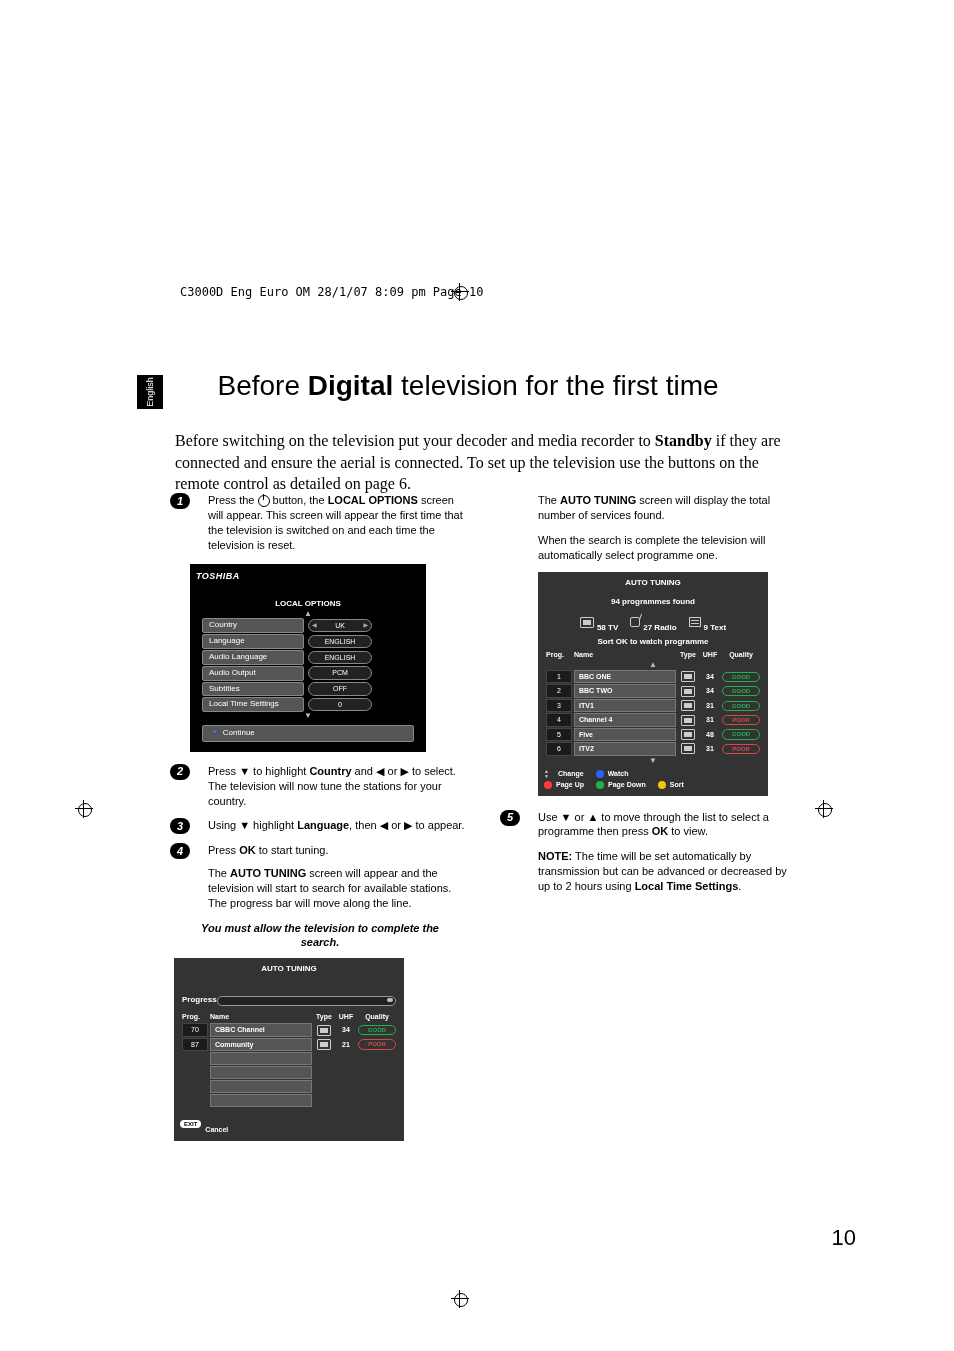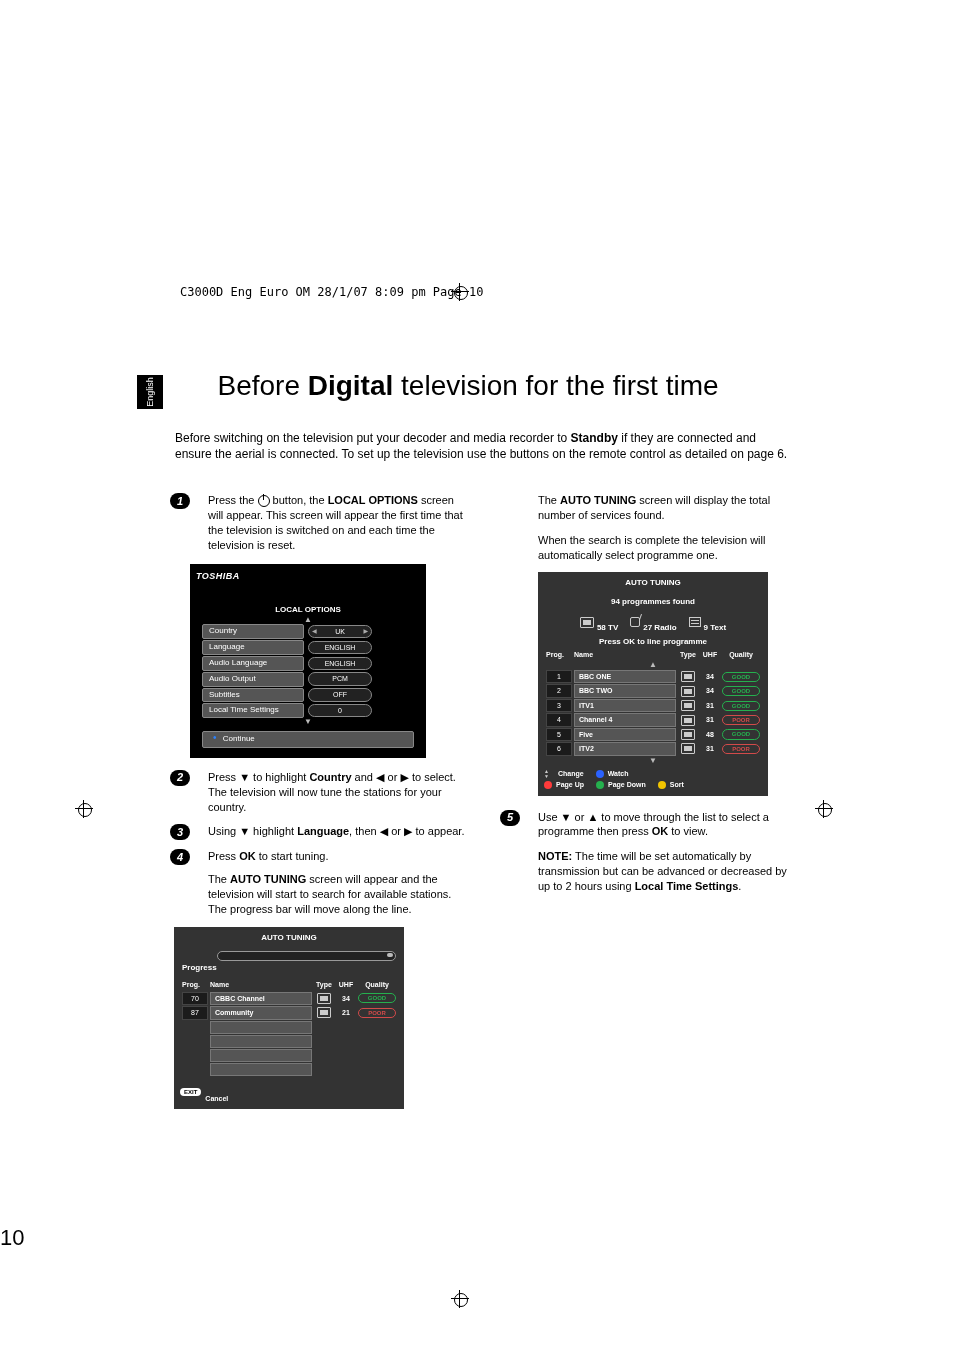--- a/index.html
+++ b/index.html
@@ -53,22 +53,22 @@
     font-size: 28px;
     font-weight: 300;
     text-align: center;
   }
   .title b { font-weight: 700; }
   .intro {
     position: absolute;
     top: 430px;
     left: 175px;
     width: 620px;
-    font-family: Liberation Sans, sans-serif;
-    font-size: 12px;
+    font-family: Liberation Serif, serif;
+    font-size: 16px;
     line-height: 1.35;
   }
   .intro b { font-weight: 700; }
   .col-left, .col-right {
     position: absolute;
     width: 300px;
     font-family: "Helvetica Neue", Arial, sans-serif;
     font-size: 11px;
     line-height: 1.35;
   }
@@ -112,21 +112,21 @@
   .osd {
     margin: 12px 0 12px 20px;
     width: 236px;
     background: #000;
     color: #fff;
     font-family: Arial, sans-serif;
     font-size: 8px;
     padding: 6px 6px 10px 6px;
     box-sizing: border-box;
   }
-  .osd-brand { font-weight: 700; font-size: 9px; margin-bottom: 22px; letter-spacing: 0.5px; font-style: italic; }
+  .osd-brand { font-weight: 700; font-size: 9px; margin-bottom: 16px; letter-spacing: 0.5px; font-style: italic; }
   .osd-title { text-align: center; font-size: 8px; font-weight: 700; margin-bottom: 2px; }
   .osd-tri-down { text-align: center; font-size: 8px; line-height: 6px; color: #bbb; }
   .osd-row {
     display: flex;
     align-items: center;
     margin: 1px 6px;
     gap: 4px;
   }
   .osd-row .lbl {
     background: #555;
@@ -179,21 +179,21 @@
     margin: 8px 0 0 4px;
     width: 230px;
     background: #333;
     color: #fff;
     font-family: Arial, sans-serif;
     font-size: 8px;
     padding: 6px;
     box-sizing: border-box;
   }
   .auto-title { text-align: center; font-weight: 700; margin-bottom: 8px; }
-  .progress-row { display: flex; align-items: flex-start; margin: 4px 2px 6px 2px; }
+  .progress-row { display: flex; align-items: flex-end; margin: 4px 2px 6px 2px; }
   .progress-row b { font-weight: 700; }
   .progress-bar {
     flex: 1;
     height: 8px;
     border: 1px solid #999;
     border-radius: 5px;
     position: relative;
     background: #222;
   }
   .progress-bar::after {
@@ -292,21 +292,21 @@
     font-style: italic;
     font-weight: 700;
     text-align: center;
     margin: 10px 18px 8px 18px;
   }
   .page-number {
     position: absolute;
     bottom: 100px;
     left: 0;
     right: 0;
-    text-align: left;
+    text-align: right;
     font-family: "Helvetica Neue", Arial, sans-serif;
     font-size: 22px;
   }
   .reg-mark {
     width: 18px; height: 18px; position: relative;
   }
   .reg-mark::before {
     content:""; position:absolute; left:3px; top:3px; width:12px; height:12px;
     border:1px solid #000; border-radius:50%;
   }
@@ -428,20 +428,21 @@
 
   <div class="step">
     <div class="step-badge">
           <span>4</span>
         </div>
     <span>Press </span><b>OK</b><span> to start tuning.</span>
     <div style="height:8px"></div>
     <span>The </span><b>AUTO TUNING</b><span> screen will appear and the television will start to search for available stations. The progress bar will move along the line.</span>
   </div>
 
+  <div class="emph">You must allow the television to complete the search.</div>
 
   <div class="auto">
     <div class="auto-title">AUTO TUNING</div>
     <div class="progress-row">
       <b>Progress</b>
       <div class="progress-bar"></div>
     </div>
     <div class="thead">
       <div>Prog.</div>
       <div>Name</div>
@@ -532,21 +533,21 @@
           </div>
       <div class="cblk">
             <span class="icon-radio"></span>
             <b>27 Radio</b>
           </div>
       <div class="cblk">
             <span class="icon-text"></span>
             <b>9 Text</b>
           </div>
     </div>
-    <div class="info-line"><b>Press OK to line programme</b></div>
+    <div class="info-line"><b>Sort OK to watch programme</b></div>
     <div class="thead">
       <div>Prog.</div>
       <div>Name</div>
       <div style="text-align:center">Type</div>
       <div style="text-align:center">UHF</div>
       <div style="text-align:center">Quality</div>
     </div>
     <div class="tri-down">▲</div>
     <div id="auto-done-rows">
           <div class="trow">

